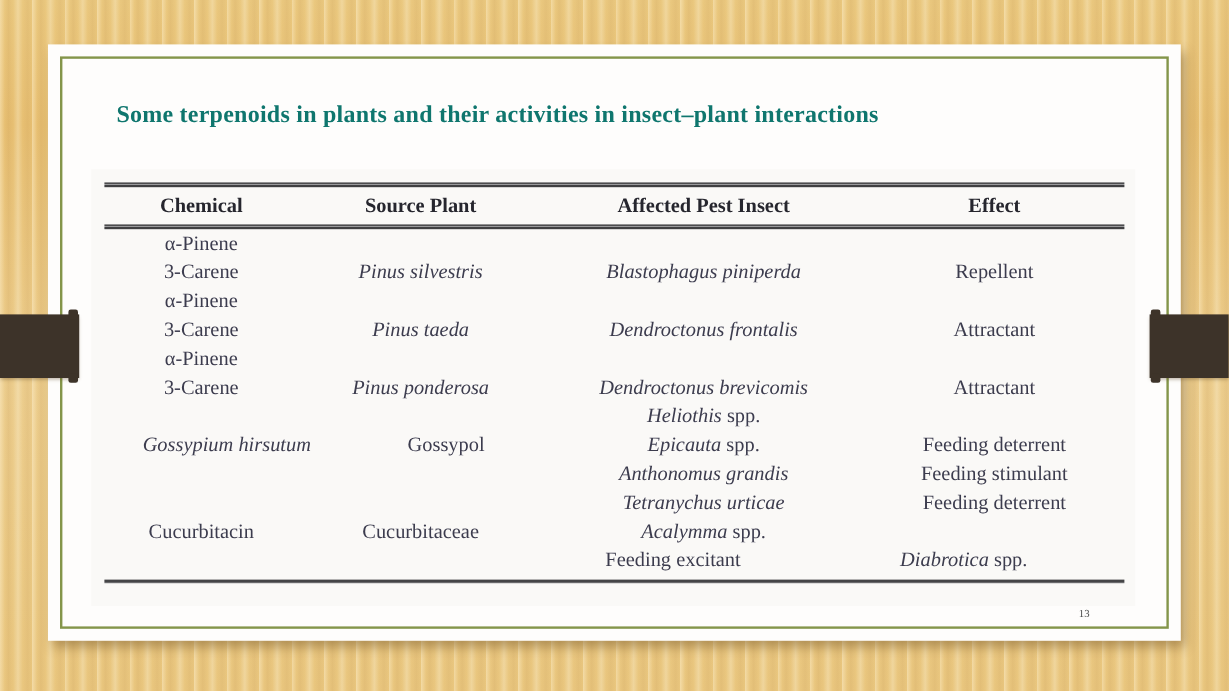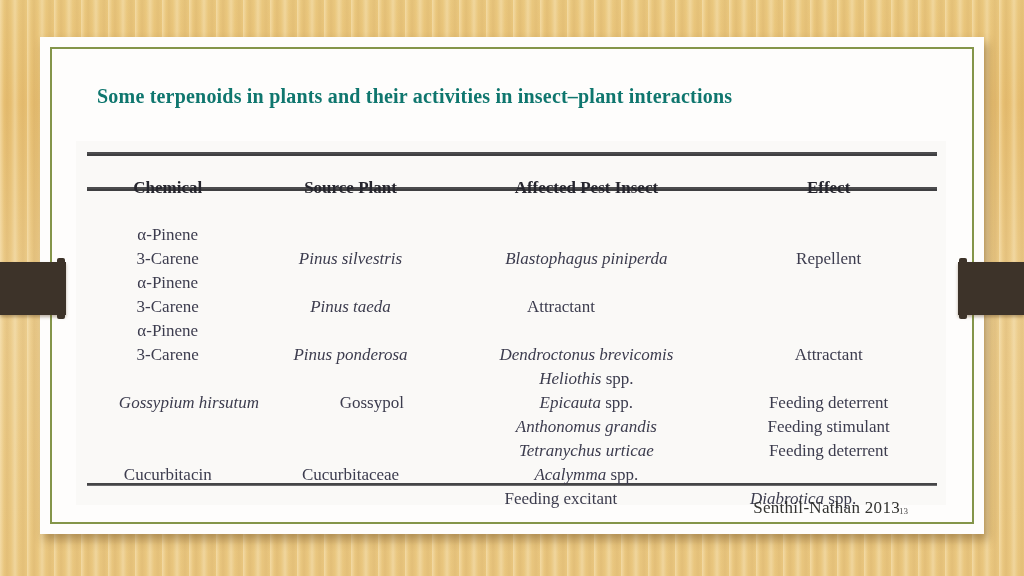--- a/index.html
+++ b/index.html
@@ -50,21 +50,21 @@
     background:linear-gradient(180deg,var(--rule-gray) 0 38%, #9a9a9c 38% 58%, #3f3f41 58% 100%);
   }
   .rule.thin{
     height:3px;
     background:linear-gradient(180deg,#454547 0 55%, #6a6a6c 55% 100%);
   }
   .thead{display:flex; height:31px; align-items:center;}
   .thead .cell{font-weight:700; color:#26262e; font-size:17px;}
   .tbody{}
   .trow{display:flex; height:24px; }
-  .cell{text-align:center; white-space:nowrap; overflow:visible; line-height:24px;margin-top:32px;}
+  .cell{text-align:center; white-space:nowrap; overflow:visible; line-height:24px;}
   .c0{width:19%;} .c1{width:24%;} .c2{width:31.5%;} .c3{width:25.5%;}
   .it{font-style:italic;}
   .citation{
     position:absolute; left:600px; top:461px; width:260px;
     text-align:right; font-size:17px; color:#32322f; letter-spacing:0.3px;
   }
   .slide-number{
     position:absolute; left:848px; top:469px; width:20px;
     font-size:9px; color:#4a4a4a; text-align:right;
   }
@@ -125,20 +125,21 @@
         </div>
         <div class="trow">
           <div class="cell c0"><span>α-Pinene</span></div>
           <div class="cell c1"></div>
           <div class="cell c2"></div>
           <div class="cell c3"></div>
         </div>
         <div class="trow">
           <div class="cell c0"><span>3-Carene</span></div>
           <div class="cell c1"><span class="it">Pinus taeda</span></div>
+          <div class="cell c2"><span class="it">Dendroctonus frontalis</span></div>
           <div class="cell c3"><span>Attractant</span></div>
         </div>
         <div class="trow">
           <div class="cell c0"><span>α-Pinene</span></div>
           <div class="cell c1"></div>
           <div class="cell c2"></div>
           <div class="cell c3"></div>
         </div>
         <div class="trow">
           <div class="cell c0"><span>3-Carene</span></div>
@@ -179,15 +180,14 @@
         <div class="trow">
           <div class="cell c0"></div>
           <div class="cell c1"></div>
           <div class="cell c3"><span>Feeding excitant</span></div>
           <div class="cell c2"><span class="it">Diabrotica</span><span> spp.</span></div>
         </div>
       </div>
     <div class="rule thin" style="margin-top:4px"></div>
   </div>
 
-  <div class="citation">Senthil-Nathan 2013</div>
   <div class="slide-number">13</div>
 </div>
 
 </body></html>

